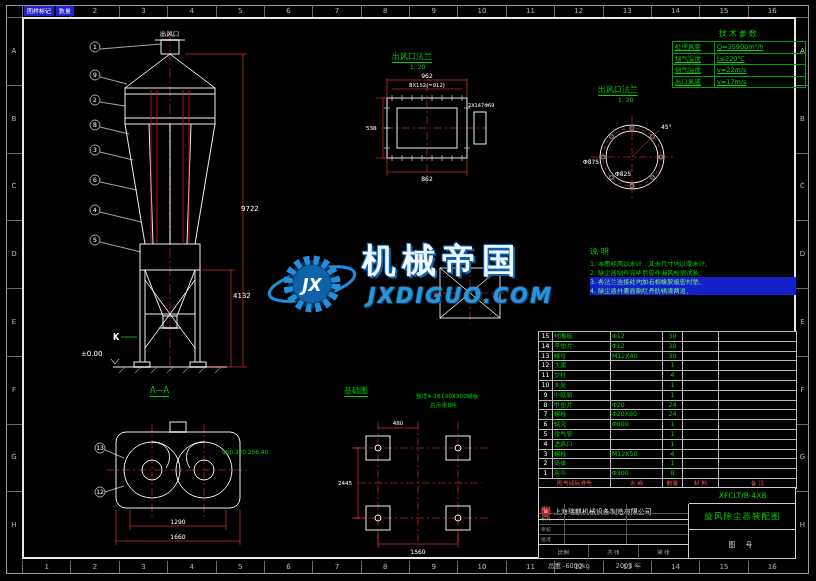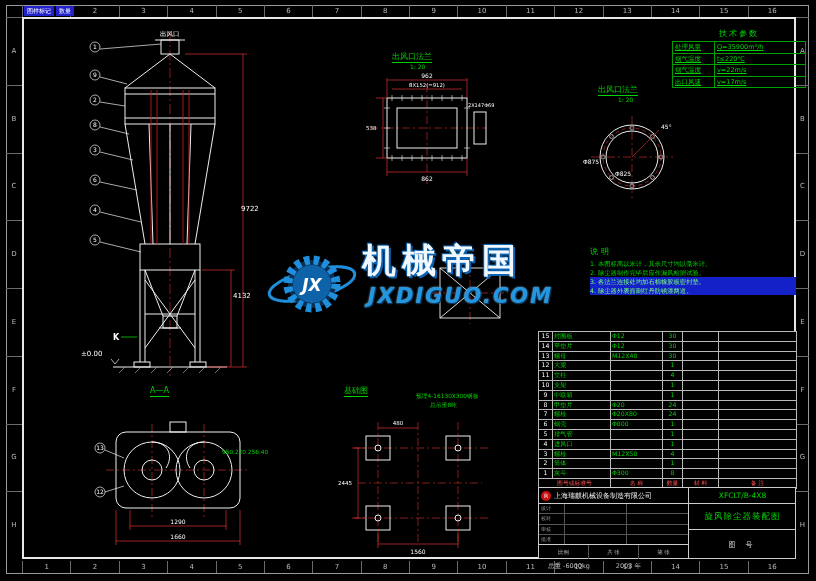--- a/index.html
+++ b/index.html
@@ -44,21 +44,21 @@
   
   .bom { position:absolute; left:538px; top:331px; width:258px; border-collapse:collapse; table-layout:fixed; z-index:2; background:#000; }
   .bom td { border:1px solid #b9b9b9; font-size:6.2px; height:8.8px; line-height:8.8px; padding:0 1px; color:#00d400; overflow:hidden; white-space:nowrap; }
   .bom td.c-no { color:#fff; text-align:center; }
   .bom td.c-qty { text-align:center; }
   .bom tfoot td { color:#ff5050; text-align:center; font-size:5.8px; }
 
   
   .tblock { position:absolute; left:538px; top:487px; width:258px; height:72px; border:1px solid #cccccc; z-index:2; background:#000; }
   .tblock > div { position:absolute; }
-  .tb-company { left:0; top:0; width:150px; height:16px; border-right:1px solid #ccc; border-bottom:1px solid #ccc; display:flex; align-items:center; gap:3px; padding-left:2px; color:#eee; font-size:7px; white-space:nowrap; overflow:hidden; }
+  .tb-company { left:0; top:16px; width:150px; height:16px; border-right:1px solid #ccc; border-bottom:1px solid #ccc; display:flex; align-items:center; gap:3px; padding-left:2px; color:#eee; font-size:7px; white-space:nowrap; overflow:hidden; }
   .logo { width:10px; height:10px; border-radius:50%; background:#cc1111; color:#fff; font-size:6px; display:flex; align-items:center; justify-content:center; flex:0 0 auto; }
   .tb-no { left:150px; top:0; width:107px; height:16px; border-bottom:1px solid #ccc; display:flex; align-items:center; justify-content:center; color:#00d400; font-size:7.5px; }
   .tb-sign { left:0; top:16px; width:150px; height:40px; border-right:1px solid #ccc; display:flex; flex-direction:column; }
   .srow { flex:1; display:flex; border-bottom:1px solid #555; }
   .srow:last-child { border-bottom:none; }
   .sl { width:26px; border-right:1px solid #555; color:#999; font-size:5px; line-height:9px; padding-left:2px; }
   .se { flex:1; border-right:1px solid #555; }
   .se:last-child { border-right:none; }
   .tb-bottom { left:0; top:56px; width:150px; height:15px; border-right:1px solid #ccc; border-top:1px solid #ccc; display:flex; }
   .tb-bottom span { flex:1; border-right:1px solid #555; color:#bbb; font-size:5.5px; display:flex; align-items:center; justify-content:center; white-space:nowrap; }

